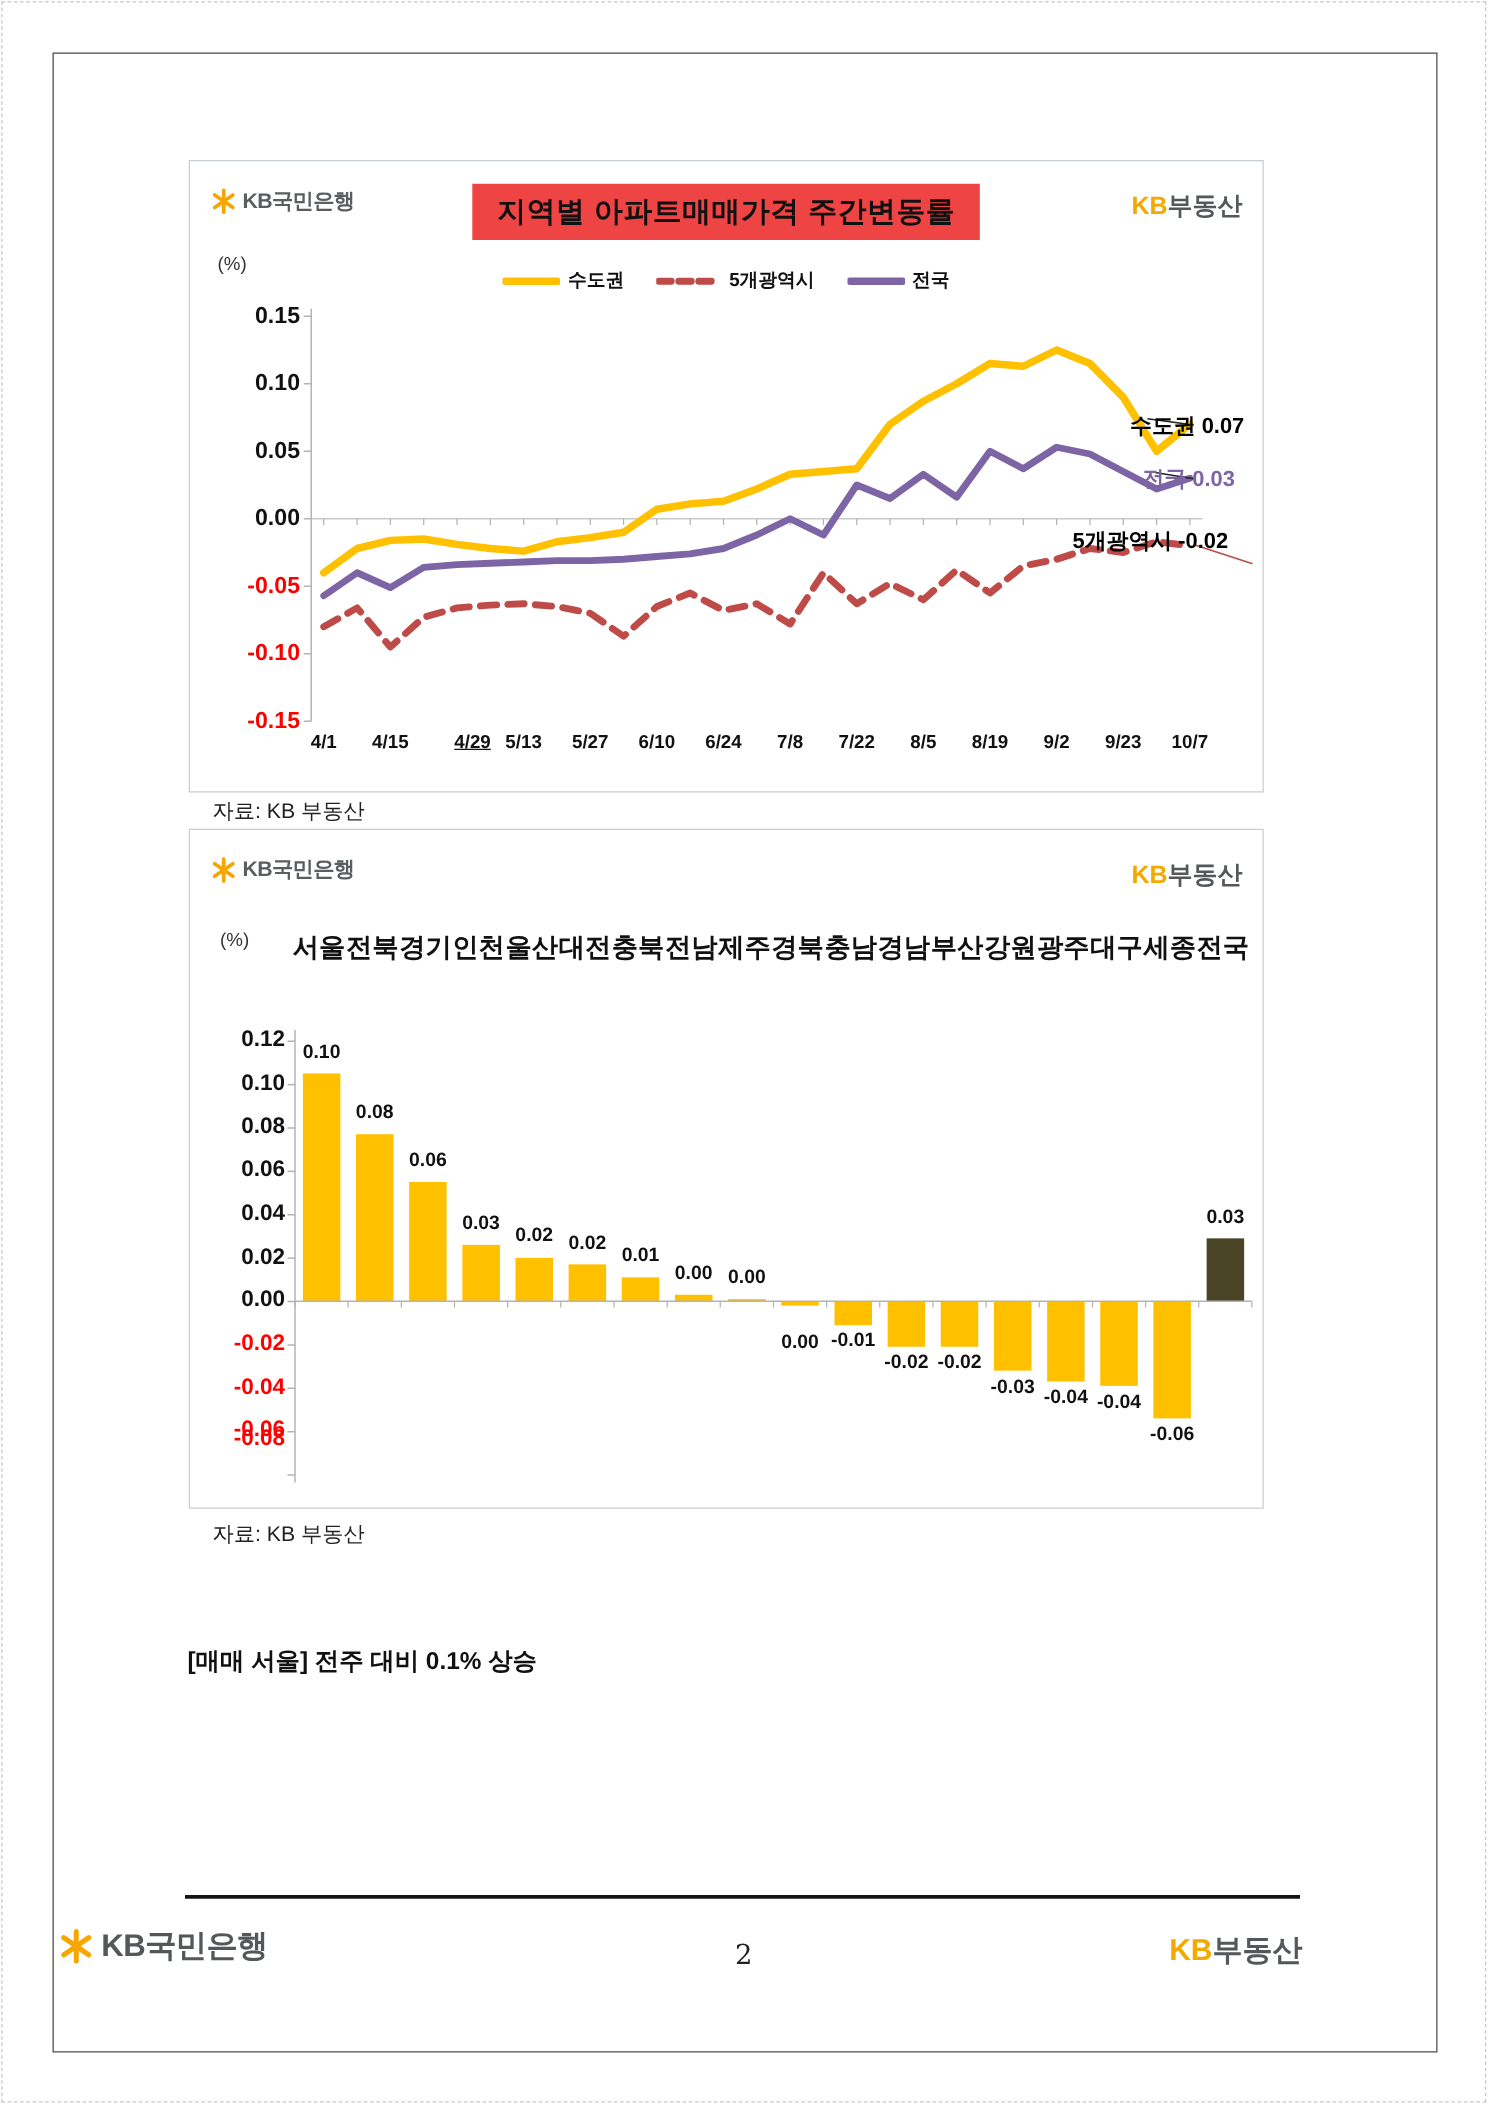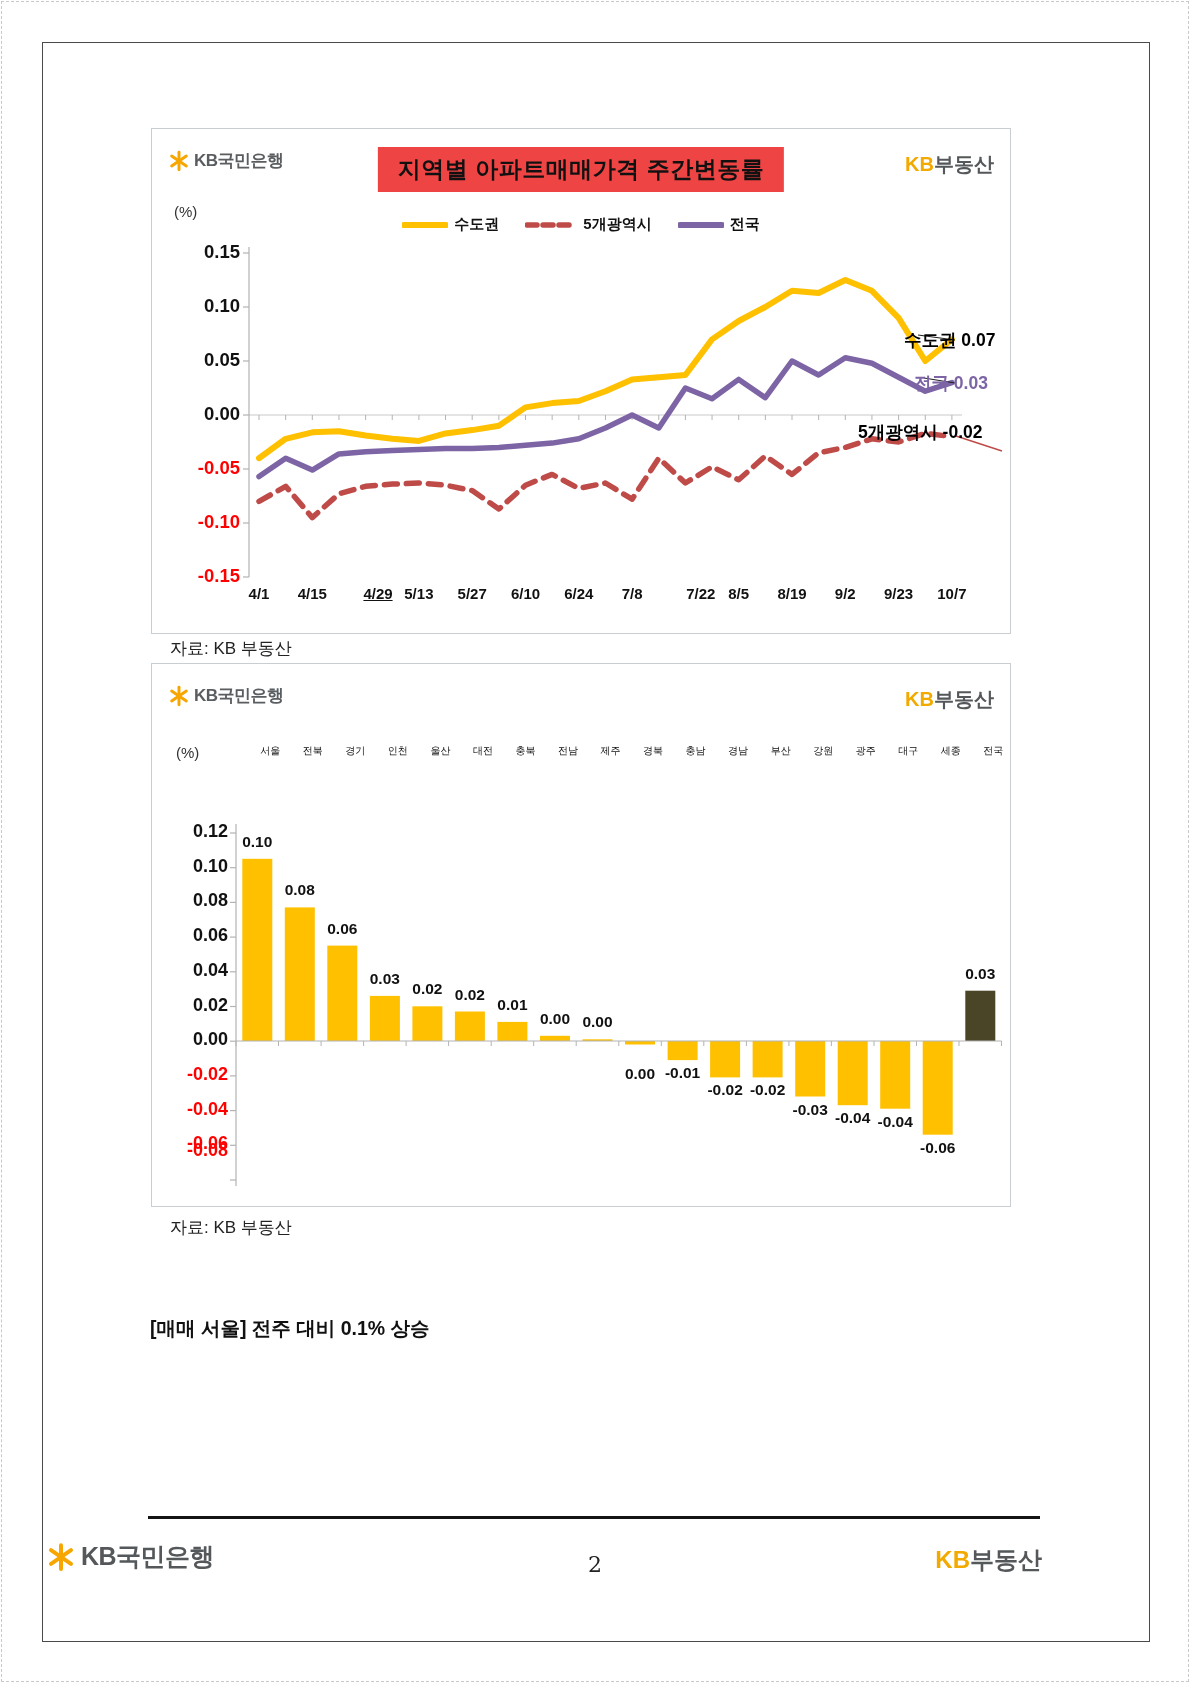--- a/index.html
+++ b/index.html
@@ -21,21 +21,21 @@
   .unit{position:absolute;font-size:15px;color:#333;}
   #chart1 .unit{left:22px;top:74px;}
   #chart2 .unit{left:24px;top:80px;}
   .legend{position:absolute;left:0;right:0;top:86px;display:flex;justify-content:center;gap:26px;align-items:center;}
   .legend-item{display:flex;align-items:center;gap:6px;}
   .legend-item .lbl{font-size:15px;font-weight:bold;color:#111;}
   .ytick{position:absolute;font-size:18.5px;font-weight:bold;color:#111;text-align:right;}
   .ytick.neg{color:#FF0000;}
   #chart2 .ytick{font-size:18px;}
   .xlab{position:absolute;font-size:15px;font-weight:bold;color:#111;text-align:center;}
-  .cat{position:absolute;font-size:10px;font-weight:normal;color:#111;text-align:right;white-space:nowrap;}
+  .cat{position:absolute;font-size:21px;font-weight:bold;color:#111;text-align:left;white-space:nowrap;}
   .vlab{position:absolute;font-size:15.5px;font-weight:bold;color:#111;text-align:center;}
   .end-label{position:absolute;font-size:17.5px;font-weight:bold;white-space:nowrap;}
   .source{position:absolute;left:170px;font-size:17px;color:#222;}
   .text-heading{position:absolute;left:150px;top:1283px;font-size:19.5px;font-weight:bold;color:#111;margin-top:32px;}
   .text-body{position:absolute;left:150px;top:1318px;width:892px;font-size:18.5px;color:#111;
         line-height:41px;text-align:justify;word-break:keep-all;}
   .footer-rule{position:absolute;left:148px;top:1516px;width:892px;height:2.5px;background:#141414;}
   .footer-logo{position:absolute;left:46px;top:1540px;display:flex;align-items:center;gap:5px;}
   .footer-logo .star{width:30px;height:30px;}
   .footer-logo .txt{font-size:25px;font-weight:bold;color:#55585a;letter-spacing:-0.5px;}
@@ -145,21 +145,21 @@
       <div class="ytick neg" style="left: 24px; top: 382px; width: 64px;">-0.10</div>
       <div class="ytick neg" style="left: 24px; top: 436px; width: 64px;">-0.15</div>
       <div class="xlab" style="left: 77px; top: 456px; width: 60px;">4/1</div>
       <div class="xlab" style="left: 130.3px; top: 456px; width: 60px;">4/15</div>
       <div class="xlab" style="left: 196px; top: 456px; width: 60px; text-decoration: underline;">4/29</div>
       <div class="xlab" style="left: 236.9px; top: 456px; width: 60px;">5/13</div>
       <div class="xlab" style="left: 290.2px; top: 456px; width: 60px;">5/27</div>
       <div class="xlab" style="left: 343.5px; top: 456px; width: 60px;">6/10</div>
       <div class="xlab" style="left: 396.8px; top: 456px; width: 60px;">6/24</div>
       <div class="xlab" style="left: 450.1px; top: 456px; width: 60px;">7/8</div>
-      <div class="xlab" style="left: 503.4px; top: 456px; width: 60px; text-align: right;">7/22</div>
+      <div class="xlab" style="left: 503.4px; top: 456px; width: 60px;">7/22</div>
       <div class="xlab" style="left: 556.7px; top: 456px; width: 60px;">8/5</div>
       <div class="xlab" style="left: 610px; top: 456px; width: 60px;">8/19</div>
       <div class="xlab" style="left: 663.3px; top: 456px; width: 60px;">9/2</div>
       <div class="xlab" style="left: 716.6px; top: 456px; width: 60px;">9/23</div>
       <div class="xlab" style="left: 769.9px; top: 456px; width: 60px;">10/7</div>
     </div>
   <div class="source" style="top:637px;">자료: KB 부동산</div>
 
   <div class="chart-box" id="chart2">
     <div class="kb-logo">

